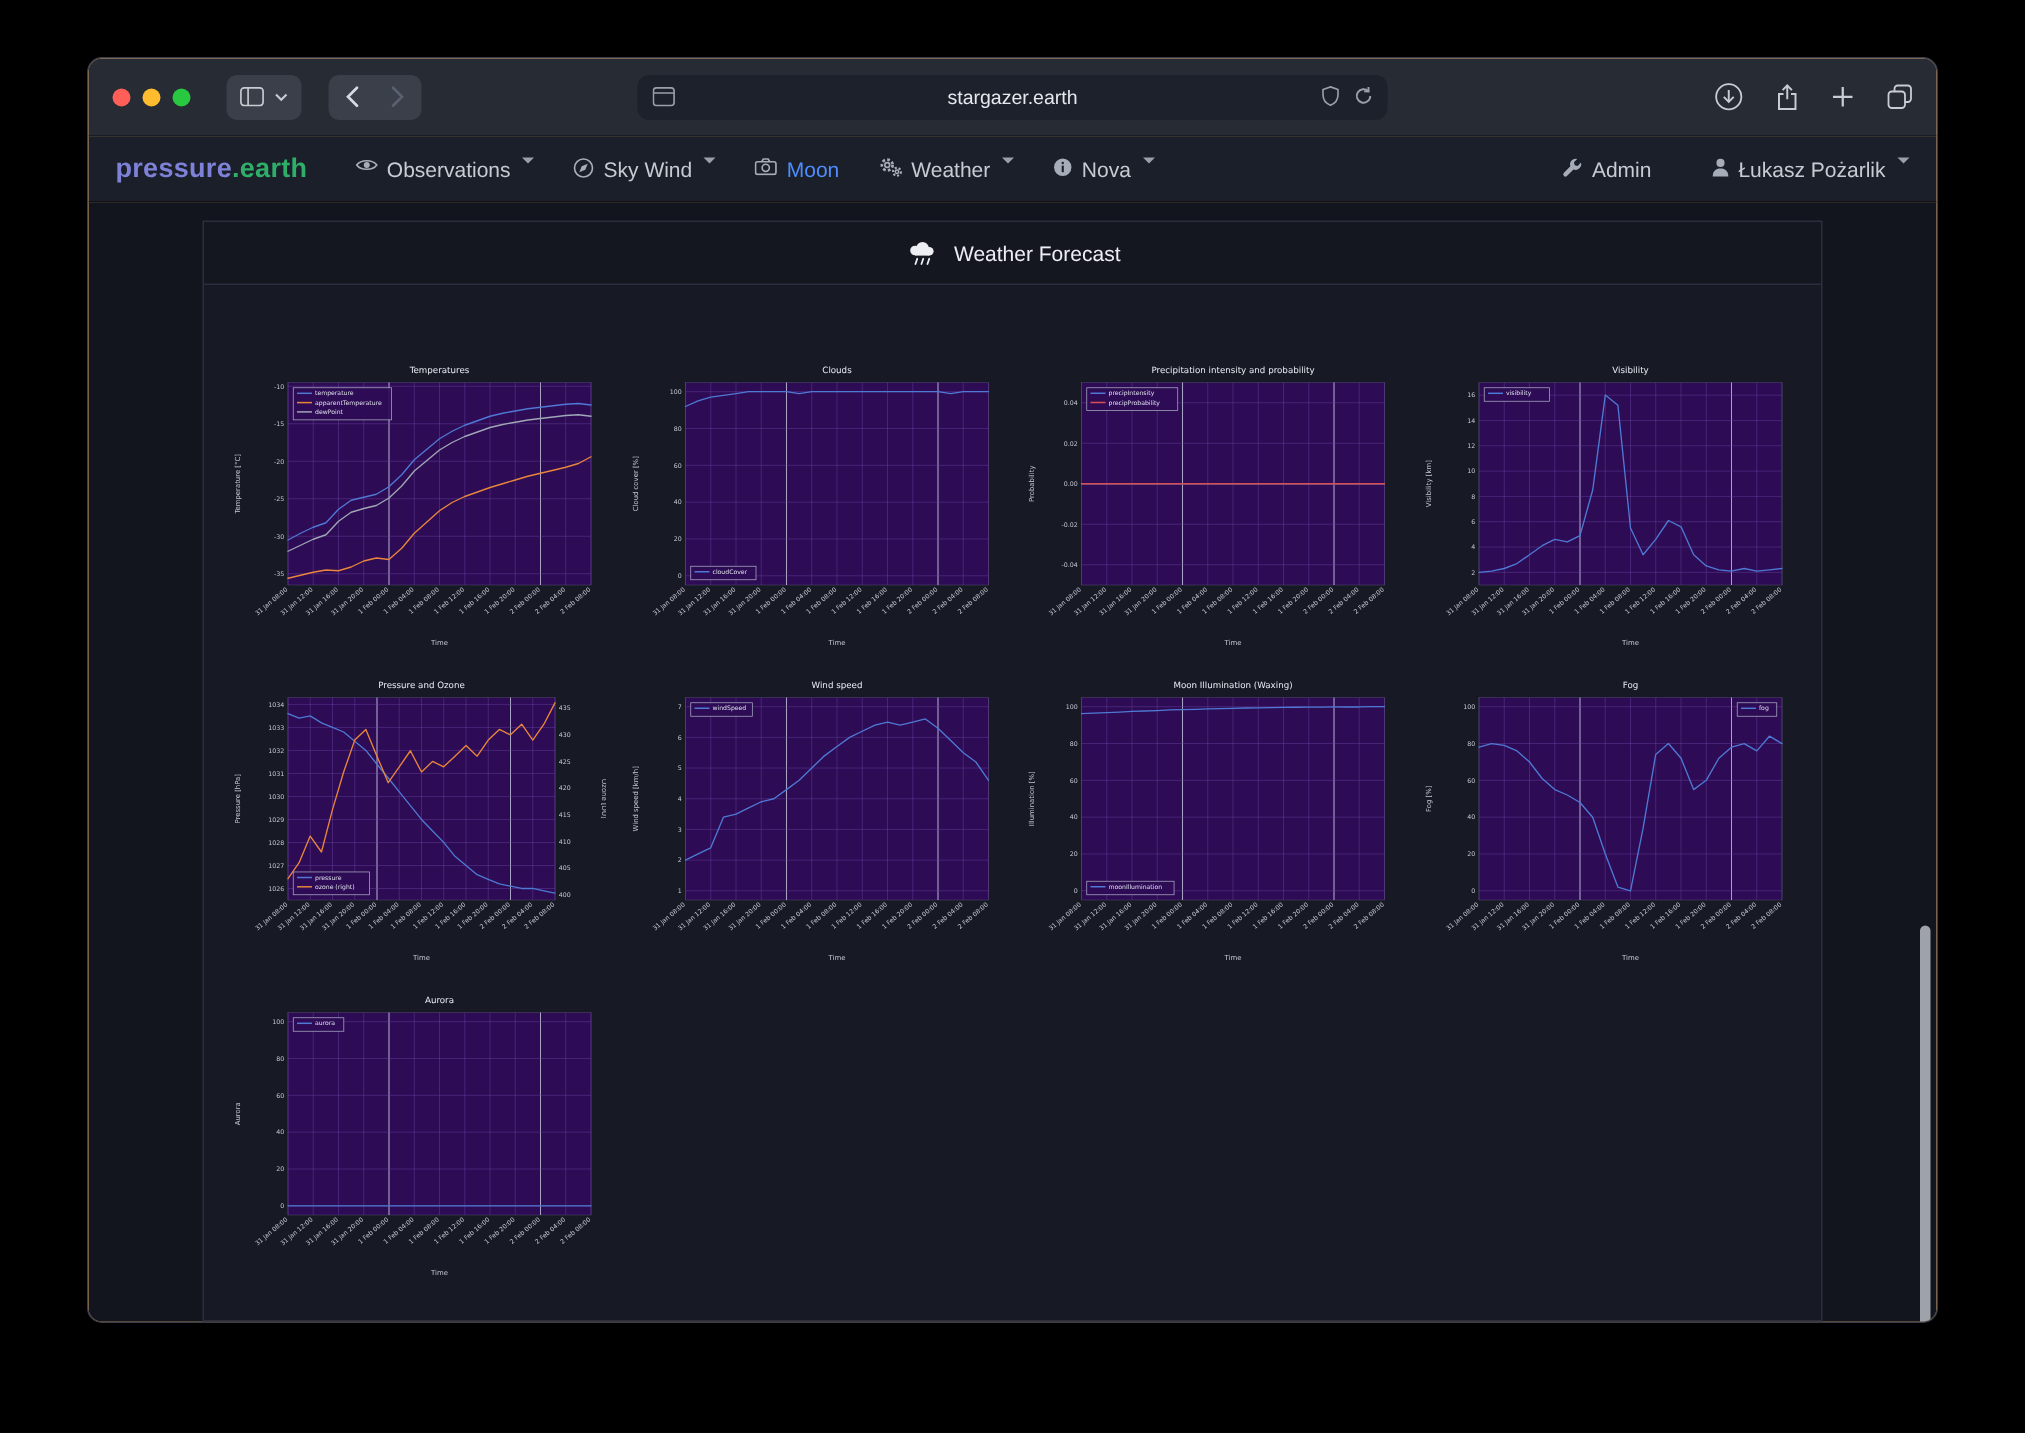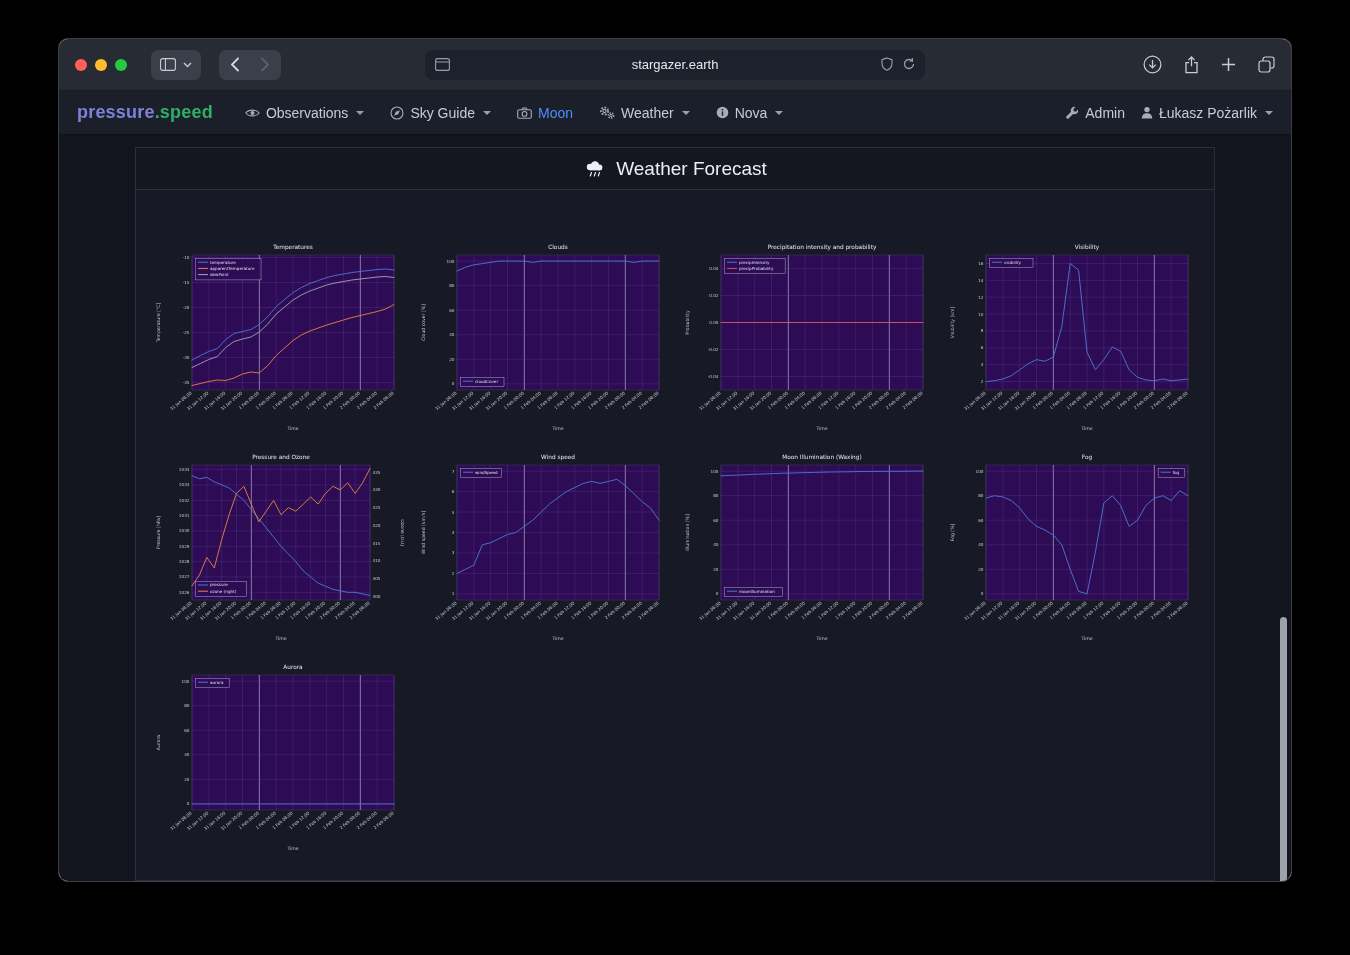--- a/index.html
+++ b/index.html
@@ -22,32 +22,32 @@
     width:500px;height:30px;background:#1d212b;border-radius:8px;color:#9aa0ab}
   .url-text{display:block;text-align:center;line-height:30px;font-size:13px;color:#e6e8ee}
   .url-left{position:absolute;left:10px;top:8px}
   .url-right{position:absolute;right:9px;top:7px;display:flex;gap:9px;align-items:center}
   .tb-right{margin-left:auto;display:flex;gap:22px;align-items:center;color:#c9ccd3}
   
   .site-nav{height:44px;background:#1b1f29;border-bottom:1px solid #0e1016;
     display:flex;align-items:center;padding:0 18px;gap:26px}
   .brand{font-size:18px;font-weight:bold;letter-spacing:.2px;cursor:pointer;margin-right:6px}
   .brand .p1{color:#7d82d8}.brand .p2{color:#2fae6a}
-  .nav-item{display:flex;align-items:center;gap:6px;font-size:14px;color:#c7cbd3;cursor:pointer;white-space:nowrap}
+  .nav-item{display:flex;gap:6px;font-size:14px;color:#c7cbd3;cursor:pointer;white-space:nowrap}
   .nav-item .nico{color:#a7adb8}
   .nav-item.active .lbl{color:#4d8dff}
-  .nav-right{margin-left:auto;display:flex;gap:16px;align-items:center}
+  .nav-right{margin-left:auto;display:flex;gap:40px;align-items:center}
   .caret{width:0;height:0;border-left:4px solid transparent;border-right:4px solid transparent;
     border-top:4px solid #9aa0ab;margin-left:2px;display:inline-block}
   
   .content{height:748px;background:#12151e;position:relative;padding-top:12px}
   .card{width:1080px;margin:0 auto;background:#171a25;border:1px solid #2b2f3d}
   .card-header{height:42px;background:#141620;border-bottom:1px solid #2b2f3d;
     display:flex;align-items:center;justify-content:center;gap:9px;
-    color:#eceef4;font-size:19px}
+    color:#eceef4;font-size:14px}
   .charts{padding:50px 16px 20px;display:grid;grid-template-columns:repeat(4,252px);
     justify-content:space-between;row-gap:10px}
   .chart{width:252px;height:200px}
   .chart svg{display:block}
   .chart text{font-family:"DejaVu Sans",sans-serif}
   
   .scroll-thumb{position:absolute;right:4px;top:482px;width:7px;height:315px;
     background:#aeb1b8;border-radius:4px;opacity:.9}
   .ic{flex:none;display:block}
 </style>
@@ -118,38 +118,38 @@
       </svg>
       <svg class="ic" width="17" height="17" viewBox="0 0 17 17">
         <rect x="5" y="1" width="11" height="11" rx="2.2" fill="none" stroke="currentColor" stroke-width="1.2"></rect>
         <rect x="1" y="5" width="11" height="11" rx="2.2" fill="#272b34" stroke="currentColor" stroke-width="1.2"></rect>
       </svg>
     </div>
   </div>
 
   <div class="site-nav">
     <div class="brand">
-      <span class="p1">pressure</span><span class="p2">.speed</span>
+      <span class="p1">pressure</span><span class="p2">.earth</span>
     </div>
 
     <div class="nav-item">
       <svg class="ic nico" width="15" height="10" viewBox="0 0 15 10">
         <path d="M0.8 5 C3.6 1.2 11.4 1.2 14.2 5 C11.4 8.8 3.6 8.8 0.8 5 Z" fill="none" stroke="currentColor" stroke-width="1.1"></path>
         <circle cx="7.5" cy="5" r="2" fill="currentColor"></circle>
       </svg>
       <span class="lbl">Observations</span>
       <span class="caret"></span>
     </div>
 
     <div class="nav-item">
       <svg class="ic nico" width="14" height="14" viewBox="0 0 14 14">
         <circle cx="7" cy="7" r="6" fill="none" stroke="currentColor" stroke-width="1.1"></circle>
         <path d="M9.8 4.2 L8.2 8.2 L4.2 9.8 L5.8 5.8 Z" fill="currentColor"></path>
       </svg>
-      <span class="lbl">Sky Guide</span>
+      <span class="lbl">Sky Wind</span>
       <span class="caret"></span>
     </div>
 
     <div class="nav-item active">
       <svg class="ic nico" width="15" height="12" viewBox="0 0 15 12">
         <rect x="0.7" y="2.8" width="13.6" height="8.4" rx="1.4" fill="none" stroke="currentColor" stroke-width="1.1"></rect>
         <path d="M4.8 2.8 L5.9 1 H9.1 L10.2 2.8" fill="none" stroke="currentColor" stroke-width="1.1"></path>
         <circle cx="7.5" cy="6.9" r="2.4" fill="none" stroke="currentColor" stroke-width="1.1"></circle>
       </svg>
       <span class="lbl">Moon</span>

